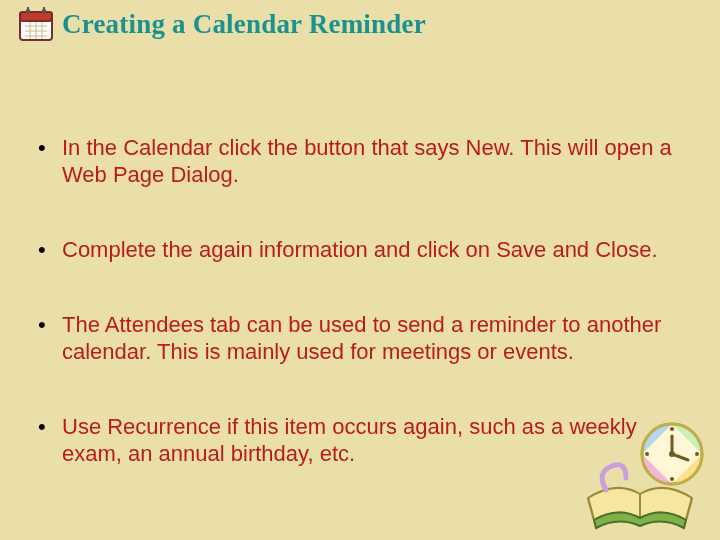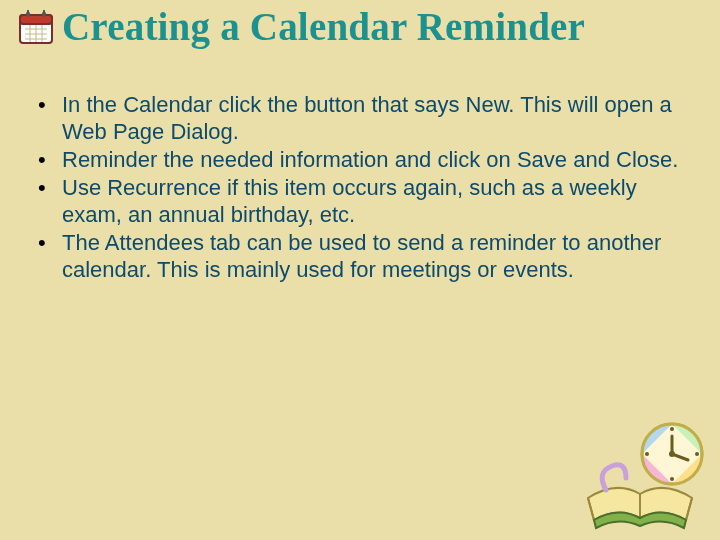--- a/index.html
+++ b/index.html
@@ -26,40 +26,41 @@
     width: 40px;
     height: 40px;
     flex-shrink: 0;
     display: flex;
     align-items: center;
     justify-content: center;
   }
   .title {
     font-family: "Times New Roman", Times, serif;
     font-weight: bold;
-    font-size: 39px;
+    font-size: 27px;
     color: #1b9190;
     margin-left: 6px;
     letter-spacing: 0.2px;
   }
   .body {
     padding: 42px 24px 0 26px;
   }
   ul.bullets {
     list-style: none;
     margin: 0;
     padding: 0;
   }
   ul.bullets li {
     position: relative;
     padding-left: 36px;
     font-size: 22px;
     line-height: 1.23;
-    color: #0c4a6e;
+    color: #b91c1c;
     margin-bottom: 1px;
+    margin-top: 48px;
   }
   ul.bullets li::before {
     content: "•";
     position: absolute;
     left: 12px;
     top: 0;
     font-size: 22px;
     color: #000;
   }
   .clip {
@@ -91,23 +92,23 @@
         <line x1="20" y1="18" x2="20" y2="35" stroke="#c9b98a" stroke-width="1"></line>
         <line x1="26" y1="18" x2="26" y2="35" stroke="#c9b98a" stroke-width="1"></line>
       </svg>
     </div>
     <div class="title">Creating a Calendar Reminder</div>
   </div>
 
   <div class="body">
     <ul class="bullets">
       <li>In the Calendar click the button that says New.  This will open a Web Page Dialog.</li>
-      <li>Reminder the needed information and click on Save and Close.</li>
+      <li>Complete the again information and click on Save and Close.</li>
+      <li>The Attendees tab can be used to send a reminder to another calendar.  This is mainly used for meetings or events.</li>
       <li>Use Recurrence if this item occurs again, such as a weekly exam, an annual birthday, etc.</li>
-      <li>The Attendees tab can be used to send a reminder to another calendar.  This is mainly used for meetings or events.</li>
     </ul>
   </div>
 
   <div class="clip">
     <svg viewBox="0 0 130 130" width="130" height="130">
 
       <path d="M12 96 Q40 78 64 92 Q88 78 116 96 L110 118 Q86 104 64 116 Q42 104 18 118 Z" fill="#f6e7a0" stroke="#9b8a3b" stroke-width="2"></path>
       <path d="M64 92 L64 116" stroke="#9b8a3b" stroke-width="2"></path>
       <path d="M12 96 L18 118" stroke="#9b8a3b" stroke-width="2"></path>
       <path d="M116 96 L110 118" stroke="#9b8a3b" stroke-width="2"></path>

